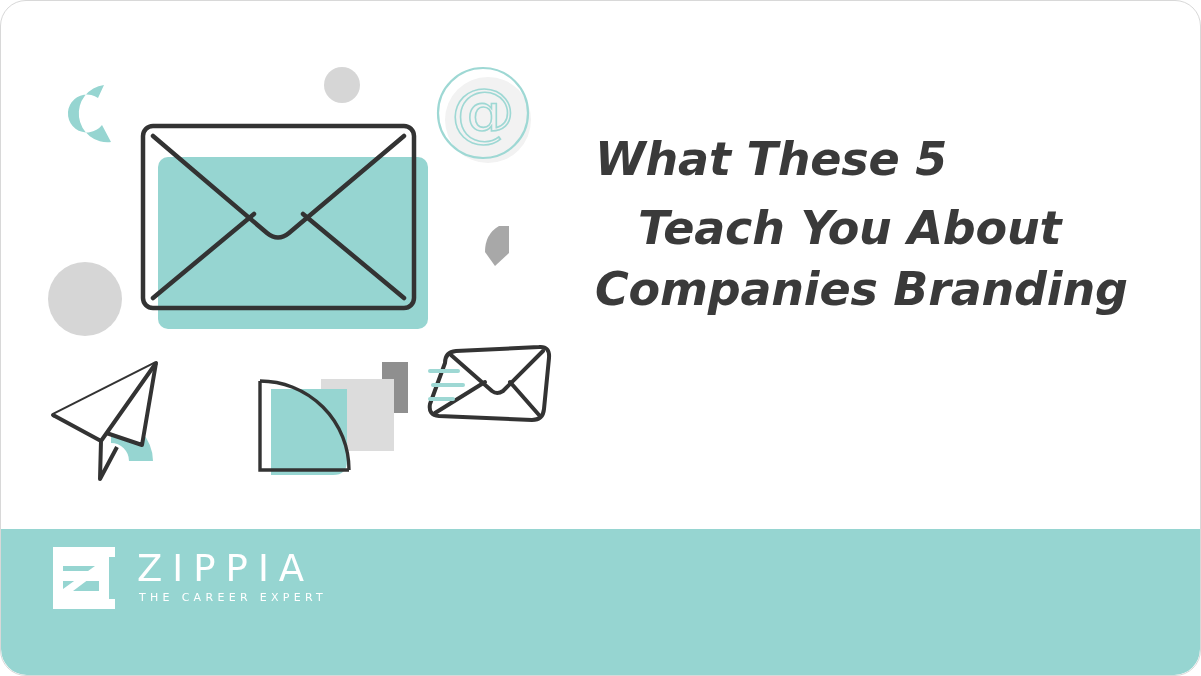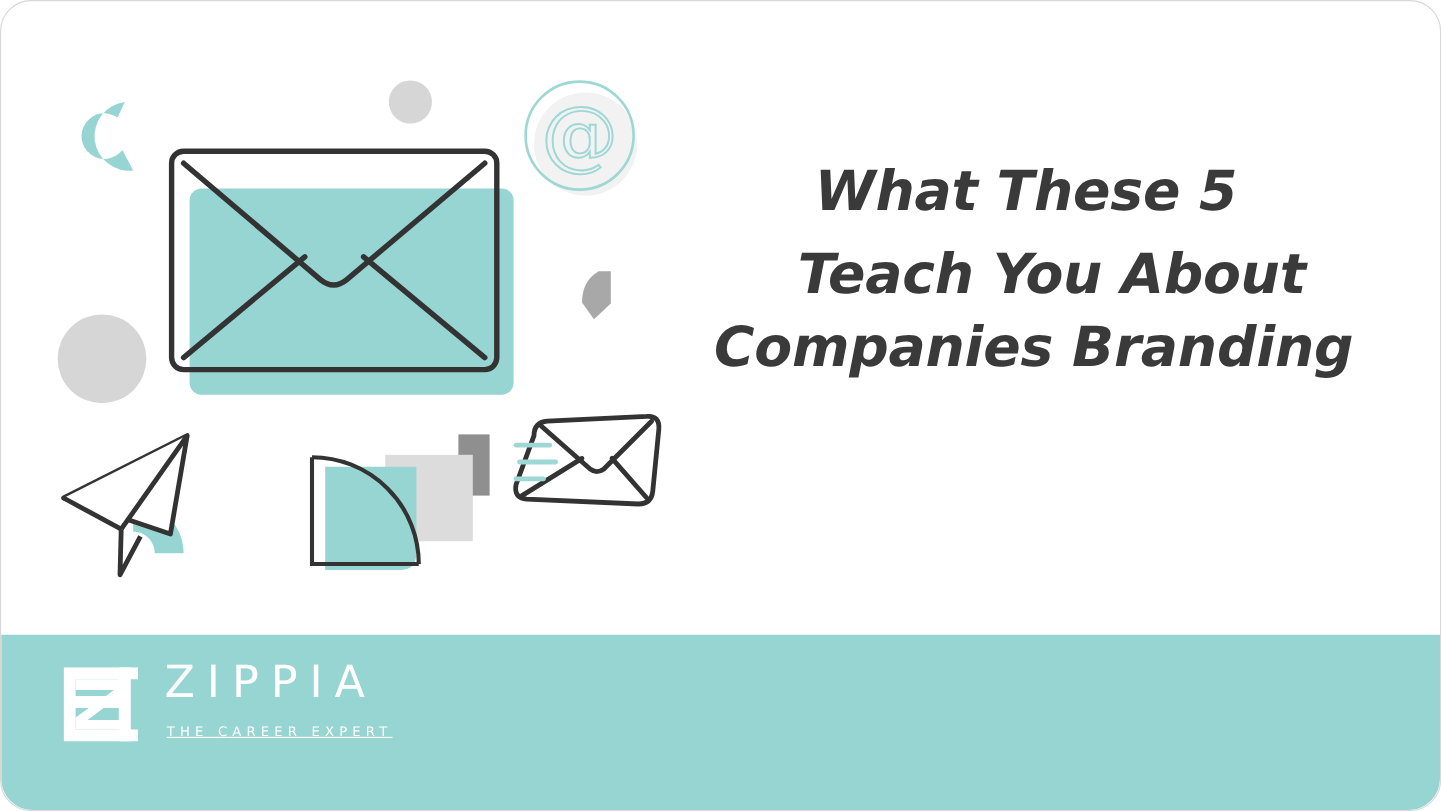--- a/index.html
+++ b/index.html
@@ -43,21 +43,20 @@
     font-family: "DejaVu Sans", sans-serif;
     font-weight: bold;
     font-style: italic;
     font-size: 46px;
     line-height: 61px;
     letter-spacing: -0.2px;
   }
   .headline .ln {
     display: block;
     white-space: nowrap;
-    text-align: center;
   }
   .headline .ln.gap {
     margin-top: 8px;
     margin-left: 43px;
   }
 
   
   .banner {
     position: absolute;
     left: 0;
@@ -66,21 +65,21 @@
     height: 146px;
     background: #96d5d1;
     border-bottom-left-radius: 26px;
     border-bottom-right-radius: 26px;
   }
   .logo {
     position: absolute;
     left: 52px;
     top: 18px;
     display: flex;
-    align-items: flex-end;
+    align-items: flex-start;
   }
   .logo-mark {
     width: 62px;
     height: 62px;
     flex: none;
   }
   .logo-text {
     margin-left: 22px;
     margin-top: 2px;
   }
@@ -92,23 +91,22 @@
     letter-spacing: 10px;
     line-height: 40px;
   }
   .tagline {
     color: #ffffff;
     font-family: "DejaVu Sans", sans-serif;
     font-weight: normal;
     font-size: 11px;
     letter-spacing: 4.3px;
     line-height: 16px;
-    margin-top: 13px;
+    margin-top: 1px;
     margin-left: 2px;
-    text-decoration: underline;
   }
 </style>
 </head>
 <body>
 
 <div class="card">
 
   <div class="illustration">
     <svg width="600" height="530" viewBox="0 0 600 530" xmlns="http://www.w3.org/2000/svg">
 

